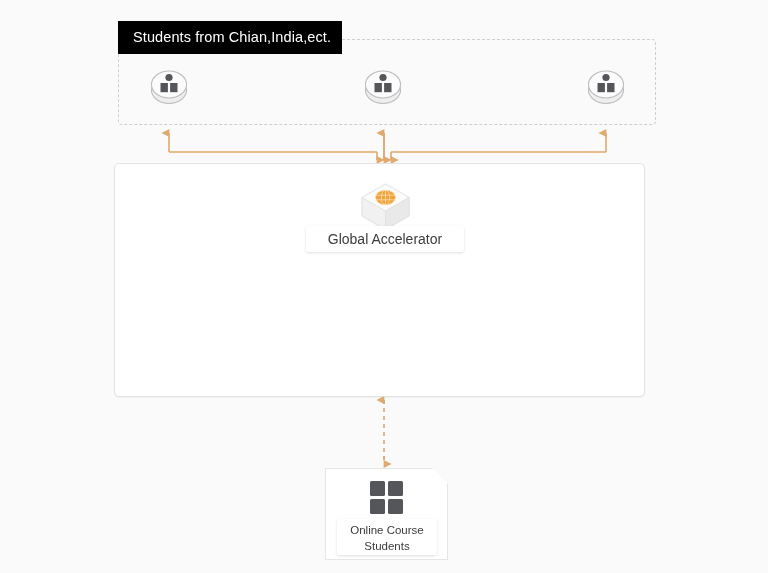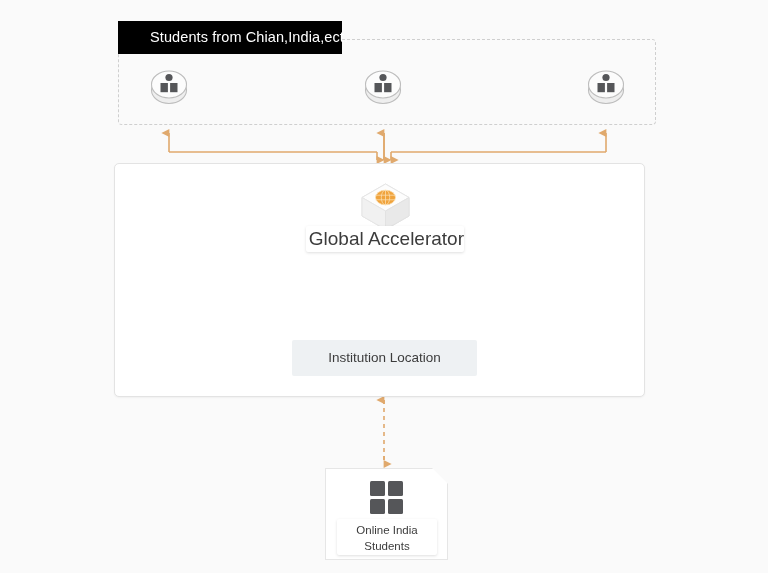--- a/index.html
+++ b/index.html
@@ -39,21 +39,21 @@
   .tooltip {
     position: absolute;
     left: 118px;
     top: 21px;
     width: 224px;
     height: 33px;
     background: #000000;
     color: #ffffff;
     font-size: 14.5px;
     line-height: 33px;
-    padding-left: 32px;
+    padding-left: 15px;
     box-sizing: border-box;
     letter-spacing: 0.1px;
     z-index: 40;
     white-space: nowrap;
   }
 
   
   .user-node {
     position: absolute;
     width: 46px;
@@ -88,24 +88,24 @@
   }
   .ga-label {
     position: absolute;
     left: 306px;
     top: 226px;
     width: 158px;
     height: 26px;
     background: #ffffff;
     border-radius: 2px;
     box-shadow: 0 1px 3px rgba(0,0,0,0.13);
-    font-size: 19px;
+    font-size: 14px;
     color: #3c3c3c;
     line-height: 26px;
-    text-align: right;
+    text-align: center;
     z-index: 20;
     white-space: nowrap;
   }
 
   
   .inst-box {
     position: absolute;
     left: 292px;
     top: 340px;
     width: 185px;
@@ -266,29 +266,28 @@
         <ellipse cx="26.5" cy="15.5" rx="10" ry="7.4"></ellipse>
         <ellipse cx="26.5" cy="15.5" rx="4.2" ry="7.4"></ellipse>
         <path d="M16.7 13.2 H36.3"></path>
         <path d="M16.7 17.8 H36.3"></path>
         <path d="M26.5 8.1 V22.9"></path>
       </g>
     </svg>
   </div>
   <div class="ga-label">Global Accelerator</div>
 
-  <div class="inst-box">Institution Location</div>
 
   <div class="ocs-card"></div>
   <div class="ocs-grid">
     <i></i>
     <i></i>
     <i></i>
     <i></i>
   </div>
   <div class="ocs-label">
-    <div>Online India</div>
+    <div>Online Course</div>
     <div>Students</div>
   </div>
 
   <div class="tooltip">Students from Chian,India,ect.</div>
 
 </div>
 
 </body></html>

